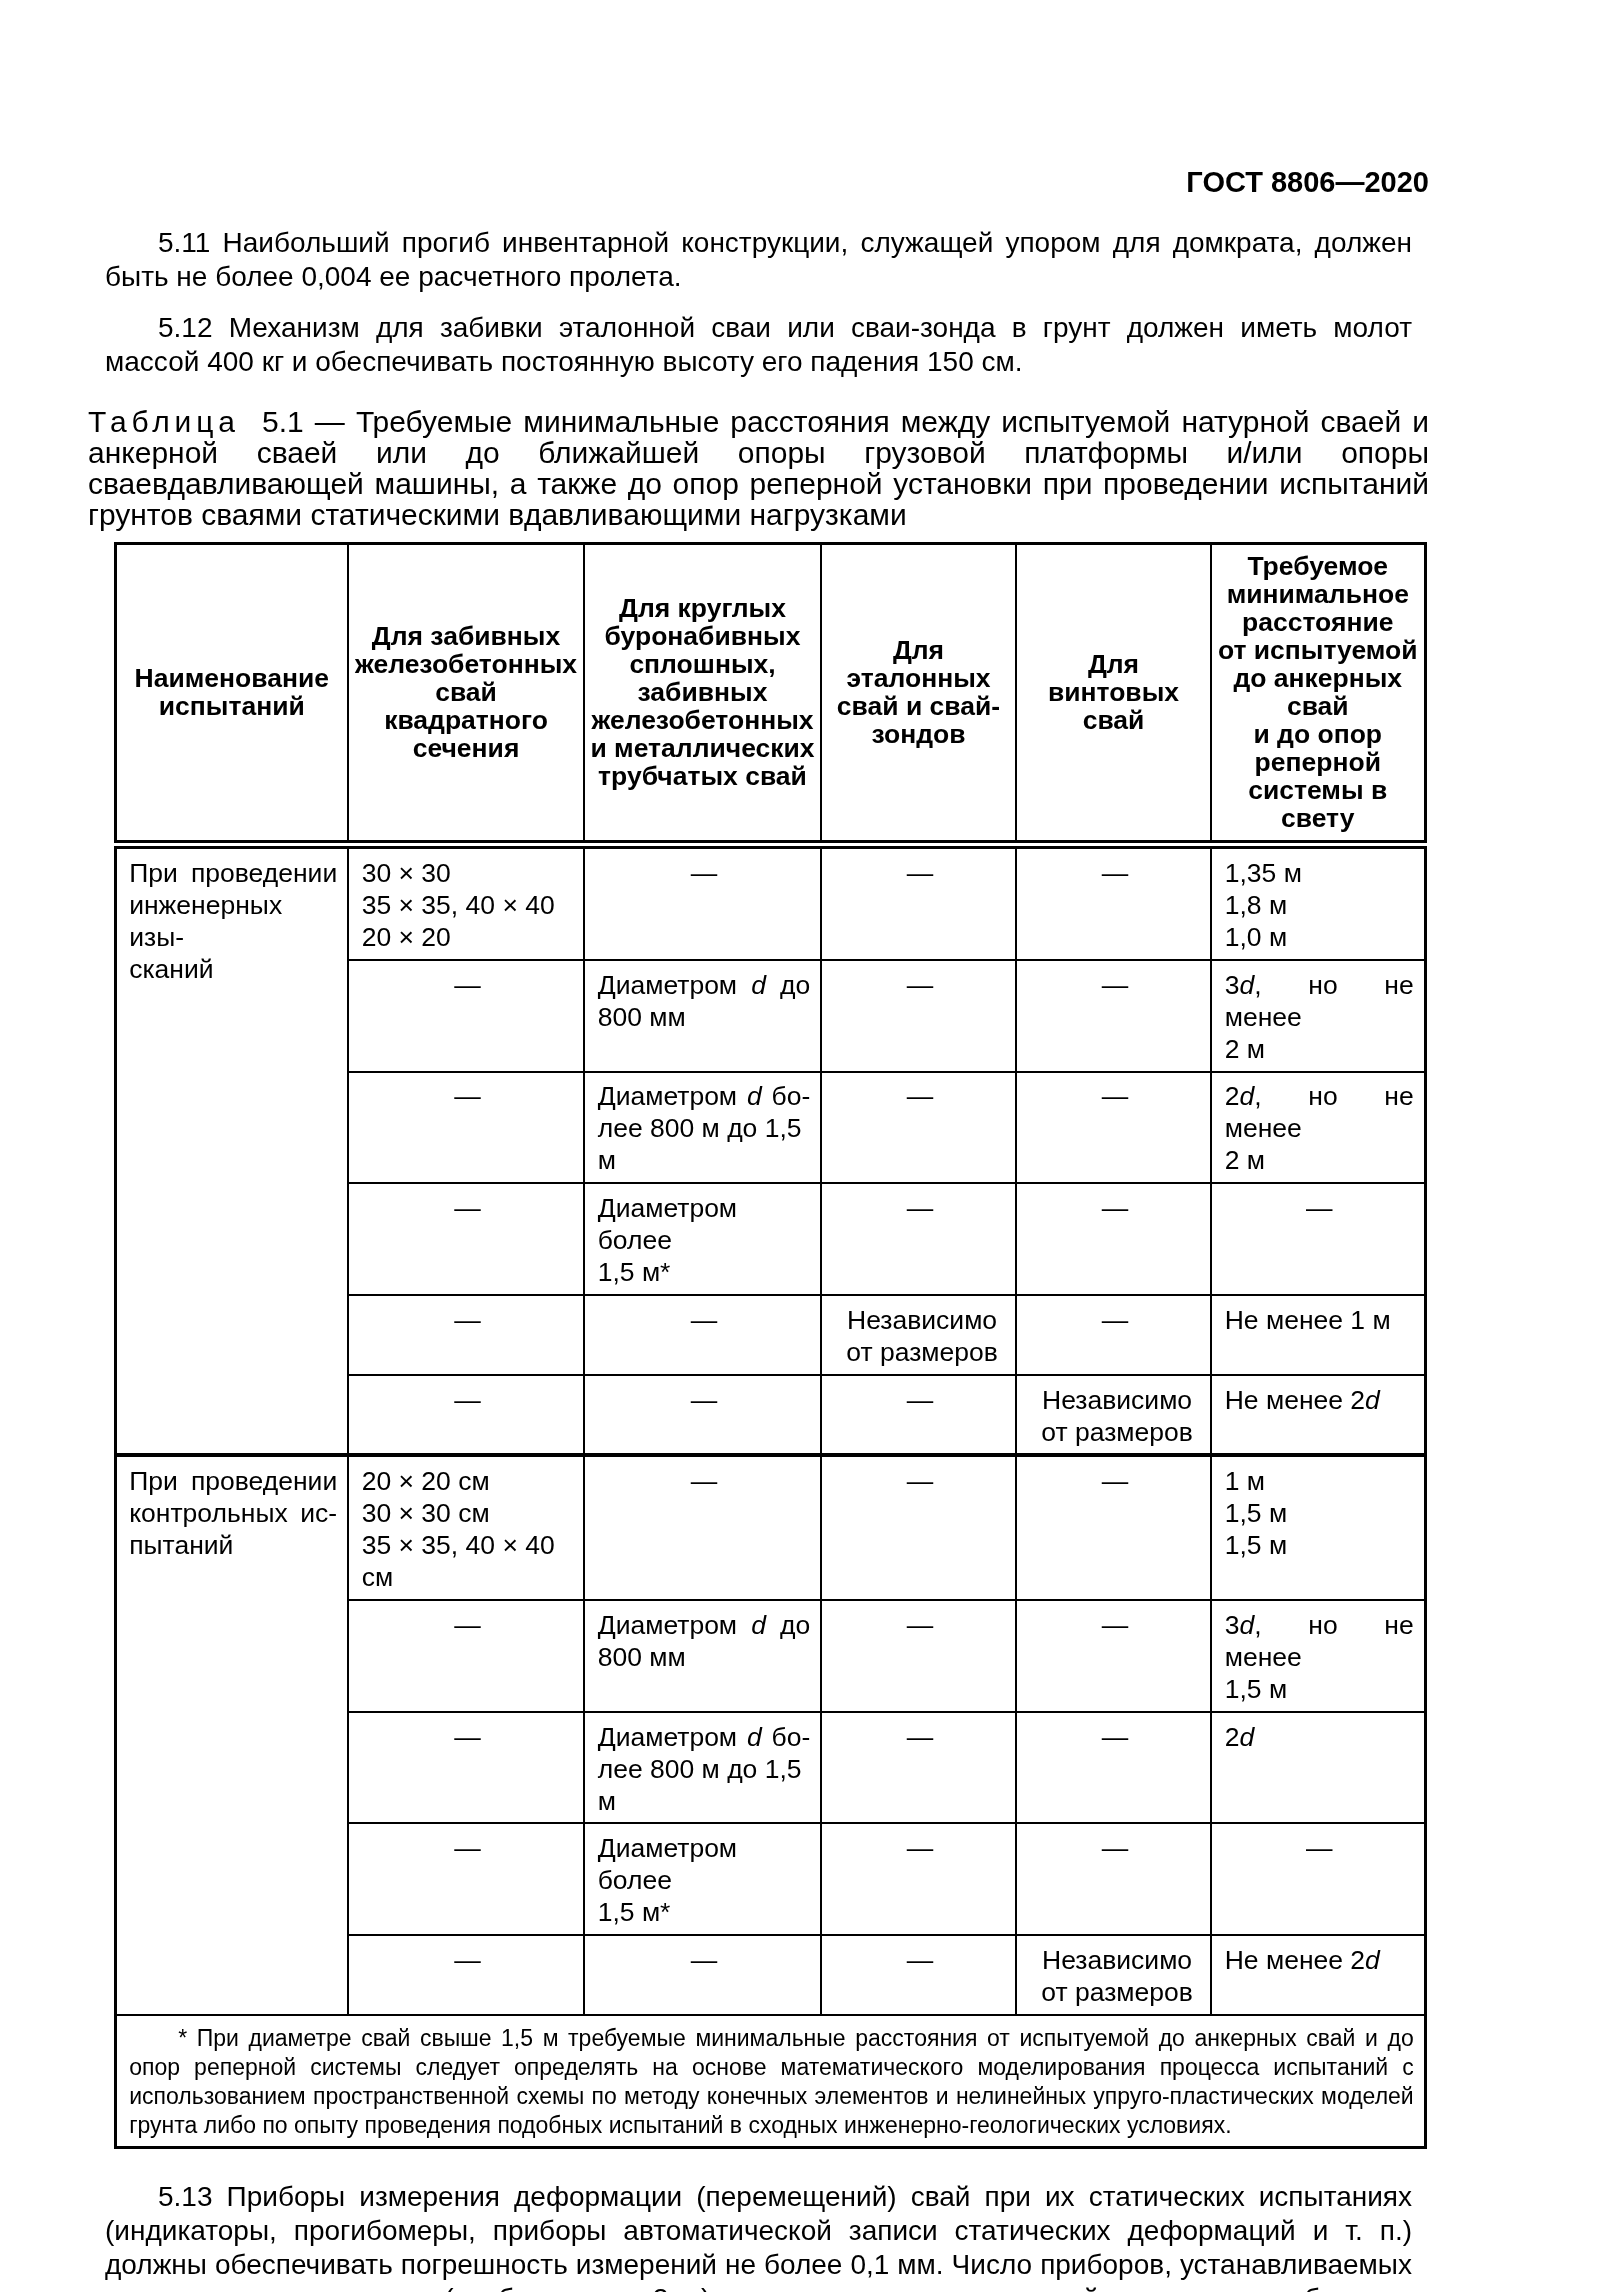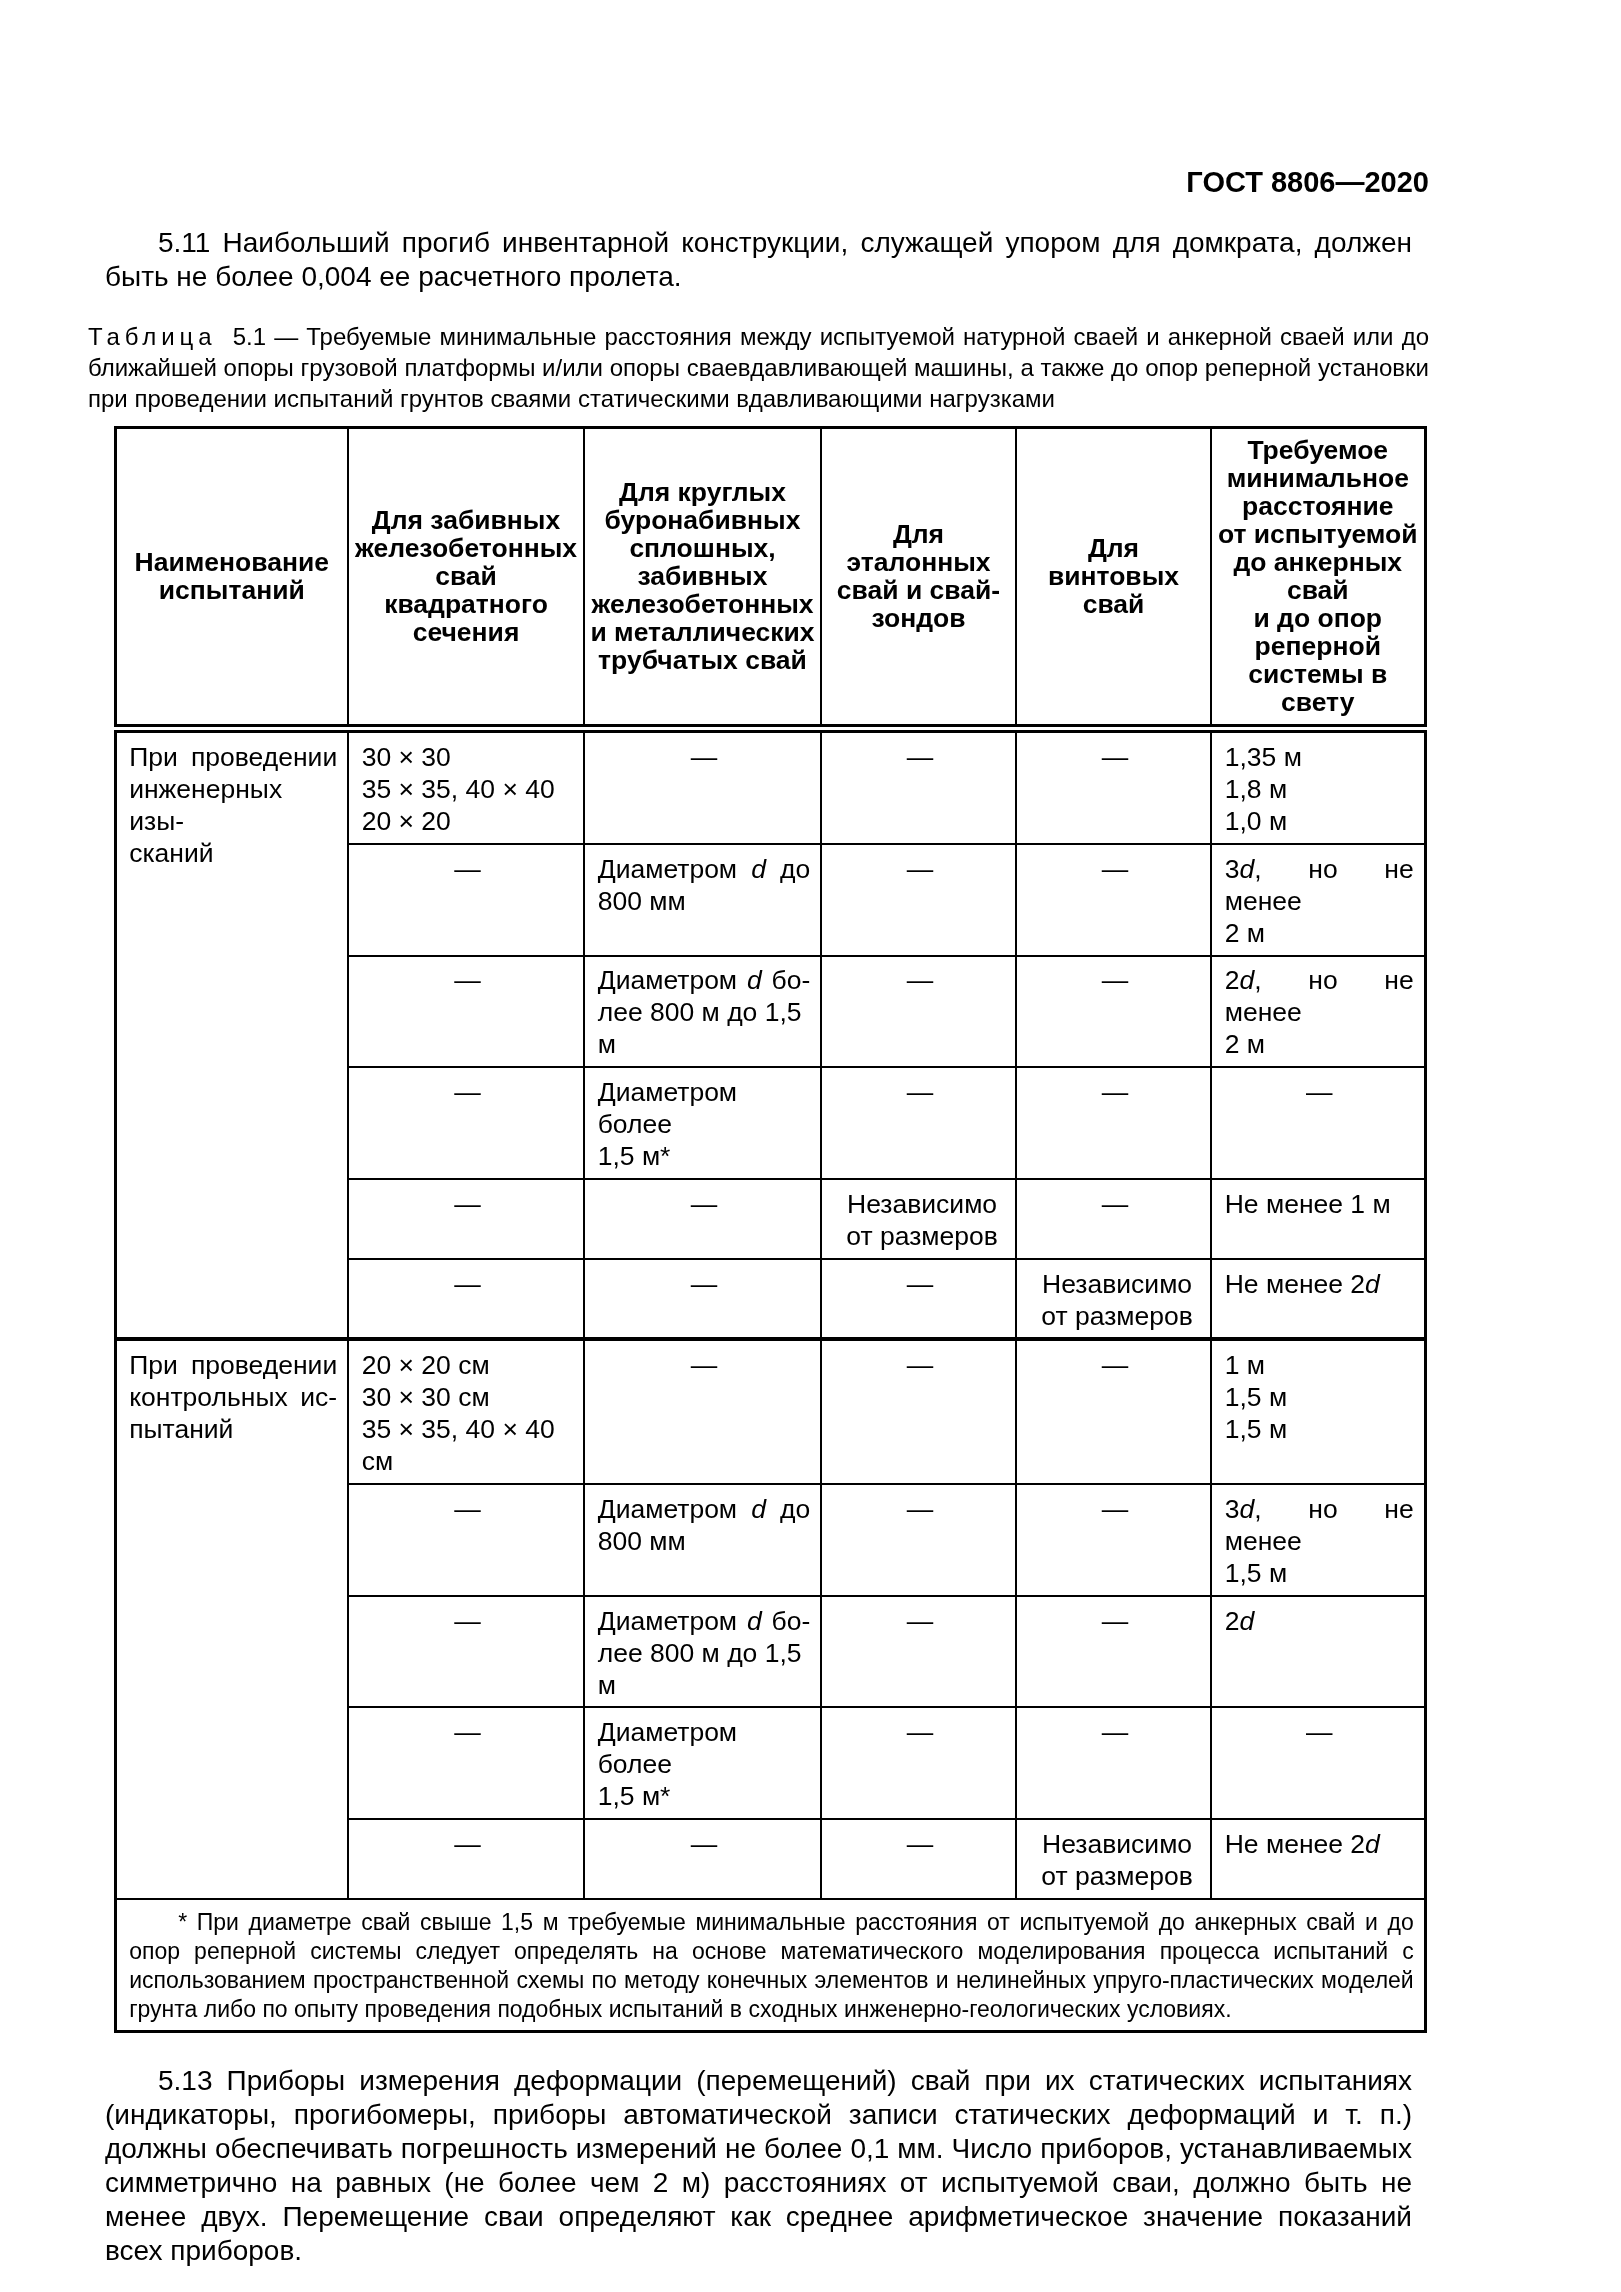--- a/index.html
+++ b/index.html
@@ -21,21 +21,21 @@
   }
   .para {
     margin: 17px;
     font-size: 28px; line-height: 34px;
     text-align: justify; text-indent: 53px;
   }
   .para-first { margin-top: 25.5px; }
   .para-after-table { margin-top: 31px; }
   .table-caption {
     margin: 27.4px 0 0 0;
-    font-size: 24px; line-height: 31px;
+    font-size: 30px; line-height: 31px;
     text-align: justify;
   }
   .table-caption .tword { letter-spacing: 4.9px; }
   table.req {
     border-collapse: collapse; table-layout: fixed;
     width: 1310px; margin: 11.8px 0 0 25.5px;
     border: 3.9px solid #000;
   }
   table.req th {
     border: 2px solid #000;
@@ -68,20 +68,21 @@
   }
 </style>
 </head>
 <body>
 
 <div class="page">
 
   <div class="doc-header">ГОСТ 8806—2020</div>
 
   <p class="para para-first">5.11 Наибольший прогиб инвентарной конструкции, служащей упором для домкрата, должен быть не более 0,004 ее расчетного пролета.</p>
+  <p class="para">5.12 Механизм для забивки эталонной сваи или сваи-зонда в грунт должен иметь молот массой 400 кг и обеспечивать постоянную высоту его падения 150 см.</p>
 
   <p class="table-caption"><span class="tword">Таблица</span>&nbsp;&nbsp;<span>5.1</span> <span>—</span> <span>Требуемые минимальные расстояния между испытуемой натурной сваей и анкерной сваей или до ближайшей опоры грузовой платформы и/или опоры сваевдавливающей машины, а также до опор реперной установки при проведении испытаний грунтов сваями статическими вдавливающими нагрузками</span></p>
 
   <table class="req">
     <colgroup>
       <col style="width:233px">
         <col style="width:236px">
         <col style="width:237px">
       <col style="width:195px">
         <col style="width:195px">

